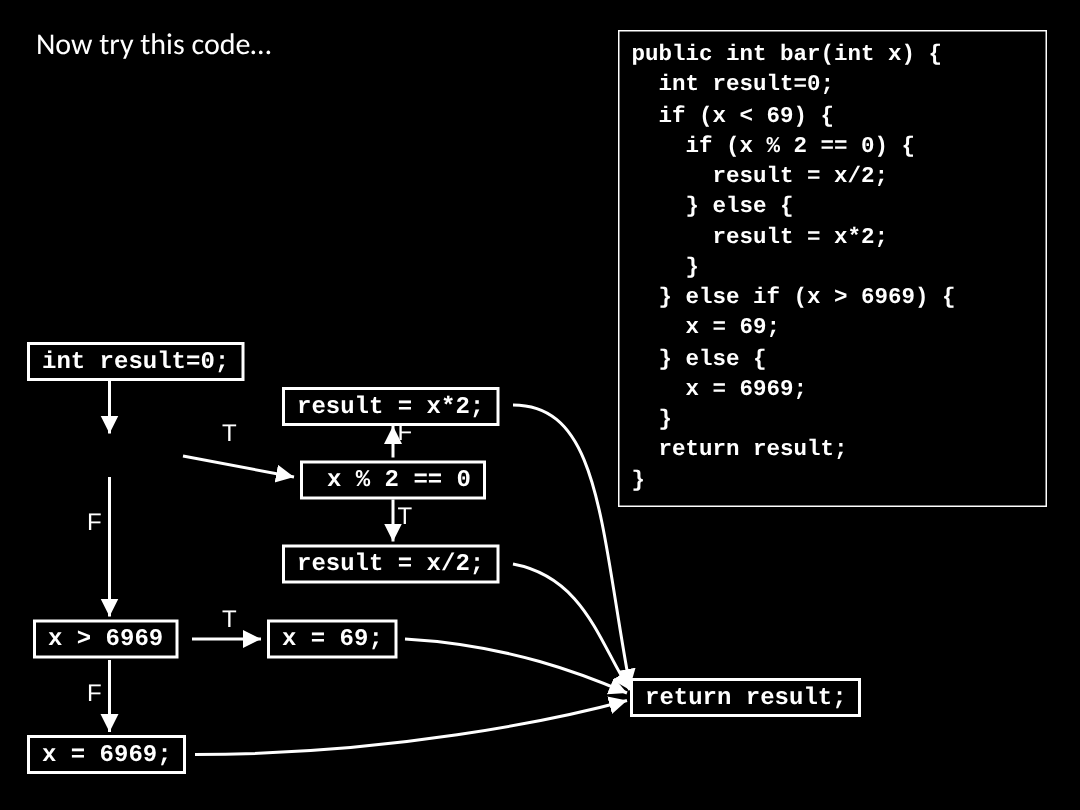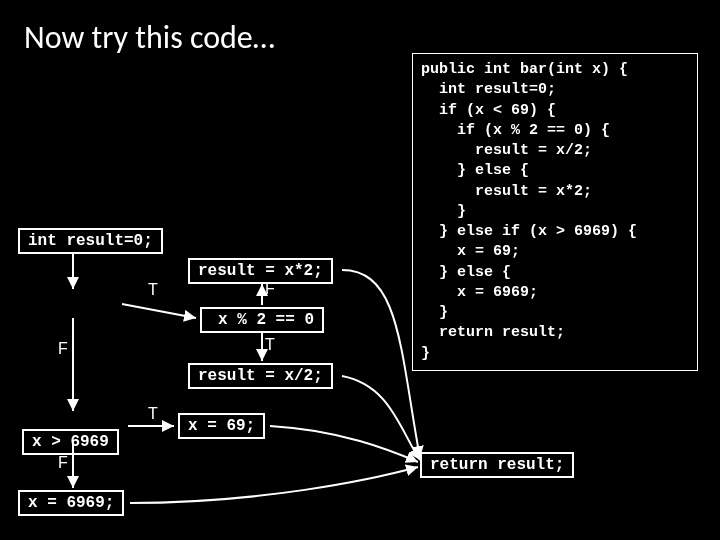--- a/index.html
+++ b/index.html
@@ -1,21 +1,21 @@
 <!DOCTYPE html>
 <html><head>
 <meta charset="utf-8">
 <style>
   html,body{margin:0;padding:0;background:#000;width:720px;height:540px;overflow:hidden;}
   .slide{position:relative;width:720px;height:540px;font-family:"Segoe UI",Calibri,Arial,sans-serif;color:#fff;}
-  .title{position:absolute;top:18px;left:24px;font-size:32px;font-weight:400;}
+  .title{position:absolute;top:18px;left:24px;font-size:20px;font-weight:400;}
   .subtitle{position:absolute;top:175px;left:78px;font-size:22px;}
   .codebox{position:absolute;top:20px;right:22px;width:268px;background:#000;border:1px solid #fff;
     font-family:"Courier New",monospace;font-size:15px;font-weight:bold;line-height:1.35;
-    padding:6px 8px;white-space:pre;margin-top:33px;}
+    padding:6px 8px;white-space:pre;}
   .node{position:absolute;background:#000;border:2px solid #fff;color:#fff;
     font-family:"Courier New",monospace;font-size:16px;font-weight:bold;text-align:center;
     display:flex;align-items:center;justify-content:center;padding:2px 8px;white-space:pre;}
   .lbl{position:absolute;font-family:"Segoe UI",Arial,sans-serif;font-size:16px;color:#fff;}
   svg.arrows{position:absolute;top:0;left:0;width:720px;height:540px;pointer-events:none;}
 </style>
 </head>
 <body>
 
 <div class="slide">
@@ -35,21 +35,21 @@
     x = 6969;
   }
   return result;
 }</div>
 
 
   <div class="node" style="left:18px; top:228px;">int result=0;</div>
   <div class="node" style="left:188px;top:258px;">result = x*2;</div>
   <div class="node" style="left:200px;top:307px;padding-left:16px;">x % 2 == 0</div>
   <div class="node" style="left:188px;top:363px;">result = x/2;</div>
-  <div class="node" style="left:22px; top:413px;margin-top:16px;">x &gt; 6969</div>
+  <div class="node" style="left:22px; top:413px;">x &gt; 6969</div>
   <div class="node" style="left:178px;top:413px;">x = 69;</div>
   <div class="node" style="left:18px;top:490px;">x = 6969;</div>
   <div class="node" style="left:420px;top:452px;">return result;</div>
 
   <div class="lbl" style="left:148px;top:281px;">T</div>
   <div class="lbl" style="left:58px; top:340px;">F</div>
   <div class="lbl" style="left:265px;top:280px;">F</div>
   <div class="lbl" style="left:265px;top:336px;">T</div>
   <div class="lbl" style="left:148px;top:405px;">T</div>
   <div class="lbl" style="left:58px; top:454px;">F</div>

